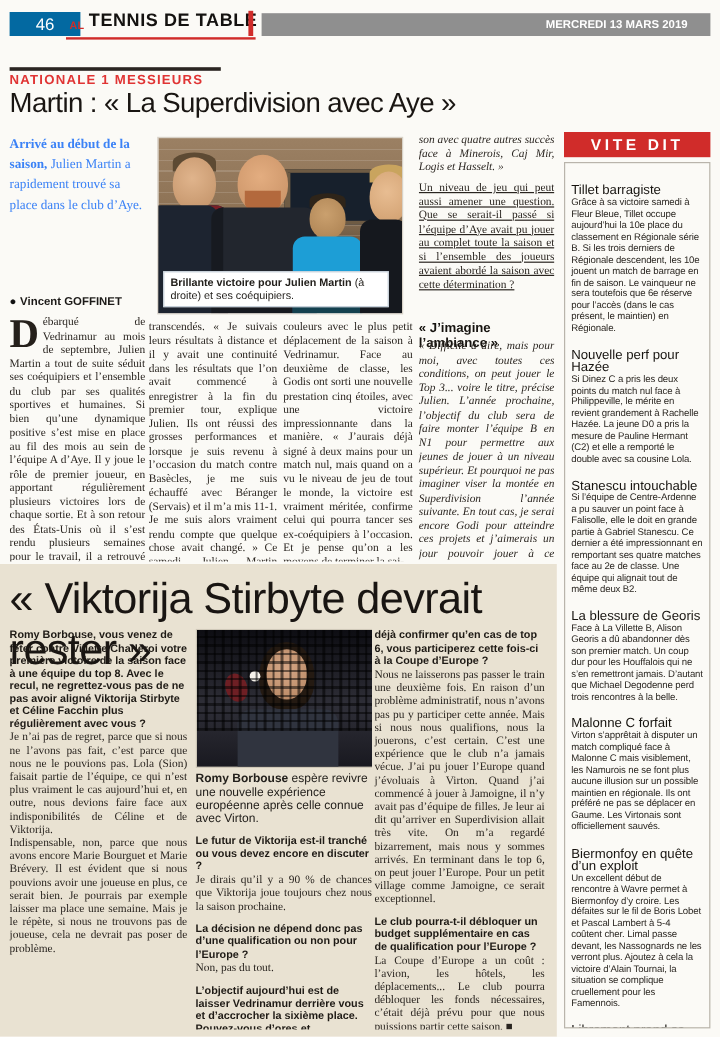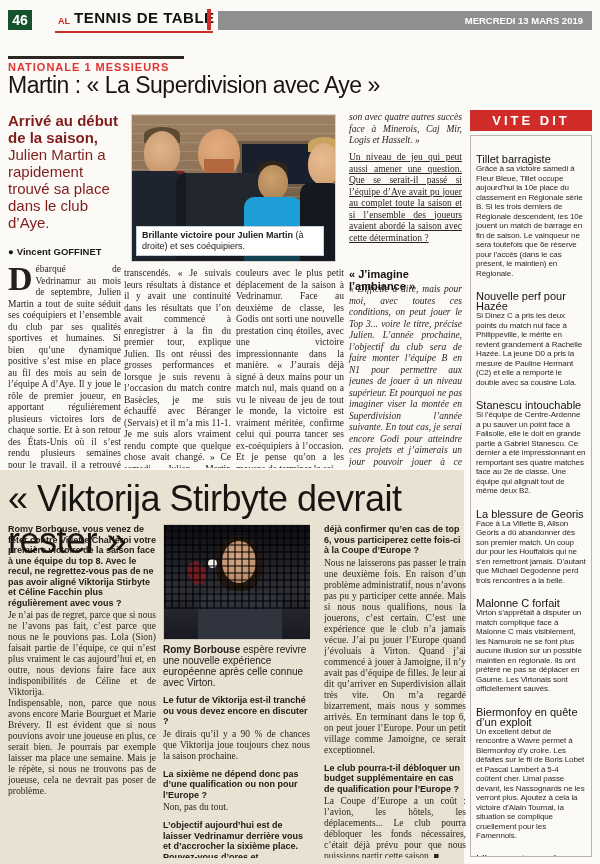--- a/index.html
+++ b/index.html
@@ -1,36 +1,36 @@
 <!DOCTYPE html>
 <html><head>
 <meta charset="utf-8">
 <style>
   html,body{margin:0;padding:0;}
   body{width:600px;height:864px;position:relative;background:#fbfaf6;overflow:hidden;
        font-family:"Liberation Sans",sans-serif;color:#1c1a18;}
   .abs{position:absolute;}
 
   
-  .pagenum{left:8px;top:10px;width:24px;height:20px;background:#14532d;color:#fff;
-           font-weight:bold;font-size:14px;text-align:center;line-height:20px;}
+  .pagenum{left:8px;top:10px;width:59px;height:20px;background:#0369a1;color:#fff;
+           font-weight:normal;font-size:14px;text-align:center;line-height:20px;}
   .edition{left:58px;top:16px;color:#d02c2a;font-weight:bold;font-size:9px;}
   .section-title{left:74px;top:9px;font-weight:bold;font-size:15px;letter-spacing:.5px;color:#141210;}
   .section-bar{left:207px;top:9px;width:4px;height:21px;background:#d02c2a;}
   .header-underline{left:55px;top:31px;width:158px;height:2px;background:#d02c2a;}
   .datebar{left:218px;top:11px;width:374px;height:19px;background:#8f8f8f;color:#fff;
-           font-weight:bold;font-size:9.5px;line-height:19px;text-align:right;padding-right:9px;box-sizing:border-box;}
+           font-weight:bold;font-size:9.5px;line-height:19px;text-align:right;padding-right:19px;box-sizing:border-box;}
 
   
   .kicker-rule{left:8px;top:56px;width:176px;height:3px;background:#2b2622;}
   .kicker{left:8px;top:61px;color:#e03434;font-weight:bold;font-size:11px;letter-spacing:1px;}
   .headline1{left:8px;top:72px;width:580px;font-weight:400;font-size:23px;letter-spacing:-.5px;color:#191512;}
 
   
-  .lead{left:8px;top:112px;width:116px;font-size:15px;line-height:17px;color:#7f1d1d;}
+  .lead{left:8px;top:112px;width:116px;font-size:11px;line-height:17px;color:#3b82f6;font-family:Liberation Serif, serif;}
   .lead b{font-weight:bold;}
   .byline{left:8px;top:246px;width:116px;font-size:9.5px;font-weight:bold;color:#1c1a18;}
   .byline .dot{color:#111;margin-right:3px;}
   .bodytxt{font-family:"Liberation Serif",serif;font-size:9.5px;line-height:11.5px;
            color:#2a2520;text-align:justify;overflow:hidden;}
   .col1{left:8px;top:264px;width:113px;height:204px;}
   .col2{left:124px;top:268px;width:107px;height:200px;}
   .col3{left:236px;top:268px;width:108px;height:200px;}
   .col4a{left:349px;top:112px;width:113px;height:40px;font-style:italic;}
   .col4b{left:349px;top:152px;width:113px;height:112px;text-decoration:underline;}
@@ -73,21 +73,21 @@
   .vd-t{font-size:8px;line-height:9.5px;color:#2c2823;letter-spacing:-.1px;}
 
   
   .interview-bg{left:0;top:470px;width:464px;height:394px;background:#e9e2d2;}
   .headline2{left:8px;top:478px;width:450px;font-weight:400;font-size:36px;letter-spacing:-.5px;color:#191512;
              font-stretch:condensed;}
   .q{font-weight:bold;font-size:9px;line-height:10.5px;color:#1e1a15;margin:7px 0 2px;}
   .a{font-family:"Liberation Serif",serif;font-size:9.5px;line-height:11px;color:#2a2520;text-align:justify;}
   .icolA{left:8px;top:524px;width:148px;height:334px;overflow:hidden;}
   .icolB{left:163px;top:524px;width:147px;height:334px;overflow:hidden;}
-  .icolC{left:324px;top:524px;width:142px;height:334px;overflow:hidden;}
+  .icolC{left:312px;top:524px;width:142px;height:334px;overflow:hidden;}
   .icolA .q:first-child{margin-top:0;}
   .icolC .q:first-child{margin-top:0;}
 
   
   .photo2{position:relative;width:147px;height:114px;overflow:hidden;border:1px solid #cfc8b8;
           background:linear-gradient(180deg,#0d0d12 0%,#2f2f38 55%,#191920 100%);}
   .mesh{position:absolute;left:0;top:0;width:100%;height:74%;
         background:repeating-linear-gradient(90deg,rgba(0,0,0,.55) 0 2px,transparent 2px 7px),
                    repeating-linear-gradient(0deg,rgba(0,0,0,.5) 0 2px,transparent 2px 7px);}
   .w-hair{position:absolute;left:52px;top:10px;width:46px;height:56px;border-radius:50% 50% 40% 40%;background:#241a12;}
@@ -178,21 +178,21 @@
     <div class="w-head"></div>
     <div class="w-ball"></div>
     <div class="w-paddle"></div>
     <div class="w-shirt"></div>
     <div class="mesh"></div>
 
   </div>
   <div class="caption2"><b>Romy Borbouse</b><span> espère revivre une nouvelle expérience européenne après celle connue avec Virton.</span></div>
   <div class="q">Le futur de Viktorija est-il tranché ou vous devez encore en discuter ?</div>
   <div class="a">Je dirais qu’il y a 90 % de chances que Viktorija joue toujours chez nous la saison prochaine.</div>
-  <div class="q">La sixième ne dépend donc pas d’une qualification ou non pour l’Europe ?</div>
+  <div class="q">La décision ne dépend donc pas d’une qualification ou non pour l’Europe ?</div>
   <div class="a">Non, pas du tout.</div>
   <div class="q">L’objectif aujourd’hui est de laisser Vedrinamur derrière vous et d’accrocher la sixième place. Pouvez-vous d’ores et</div>
 </div>
 
 <div class="abs icolC">
   <div class="q">déjà confirmer qu’en cas de top 6, vous participerez cette fois-ci à la Coupe d’Europe ?</div>
   <div class="a">Nous ne laisserons pas passer le train une deuxième fois. En raison d’un problème administratif, nous n’avons pas pu y participer cette année. Mais si nous nous qualifions, nous la jouerons, c’est certain. C’est une expérience que le club n’a jamais vécue. J’ai pu jouer l’Europe quand j’évoluais à Virton. Quand j’ai commencé à jouer à Jamoigne, il n’y avait pas d’équipe de filles. Je leur ai dit qu’arriver en Superdivision allait très vite. On m’a regardé bizarrement, mais nous y sommes arrivés. En terminant dans le top 6, on peut jouer l’Europe. Pour un petit village comme Jamoigne, ce serait exceptionnel.</div>
   <div class="q">Le club pourra-t-il débloquer un budget supplémentaire en cas de qualification pour l’Europe ?</div>
   <div class="a">La Coupe d’Europe a un coût : l’avion, les hôtels, les déplacements... Le club pourra débloquer les fonds nécessaires, c’était déjà prévu pour que nous puissions partir cette saison. ■</div>
 

